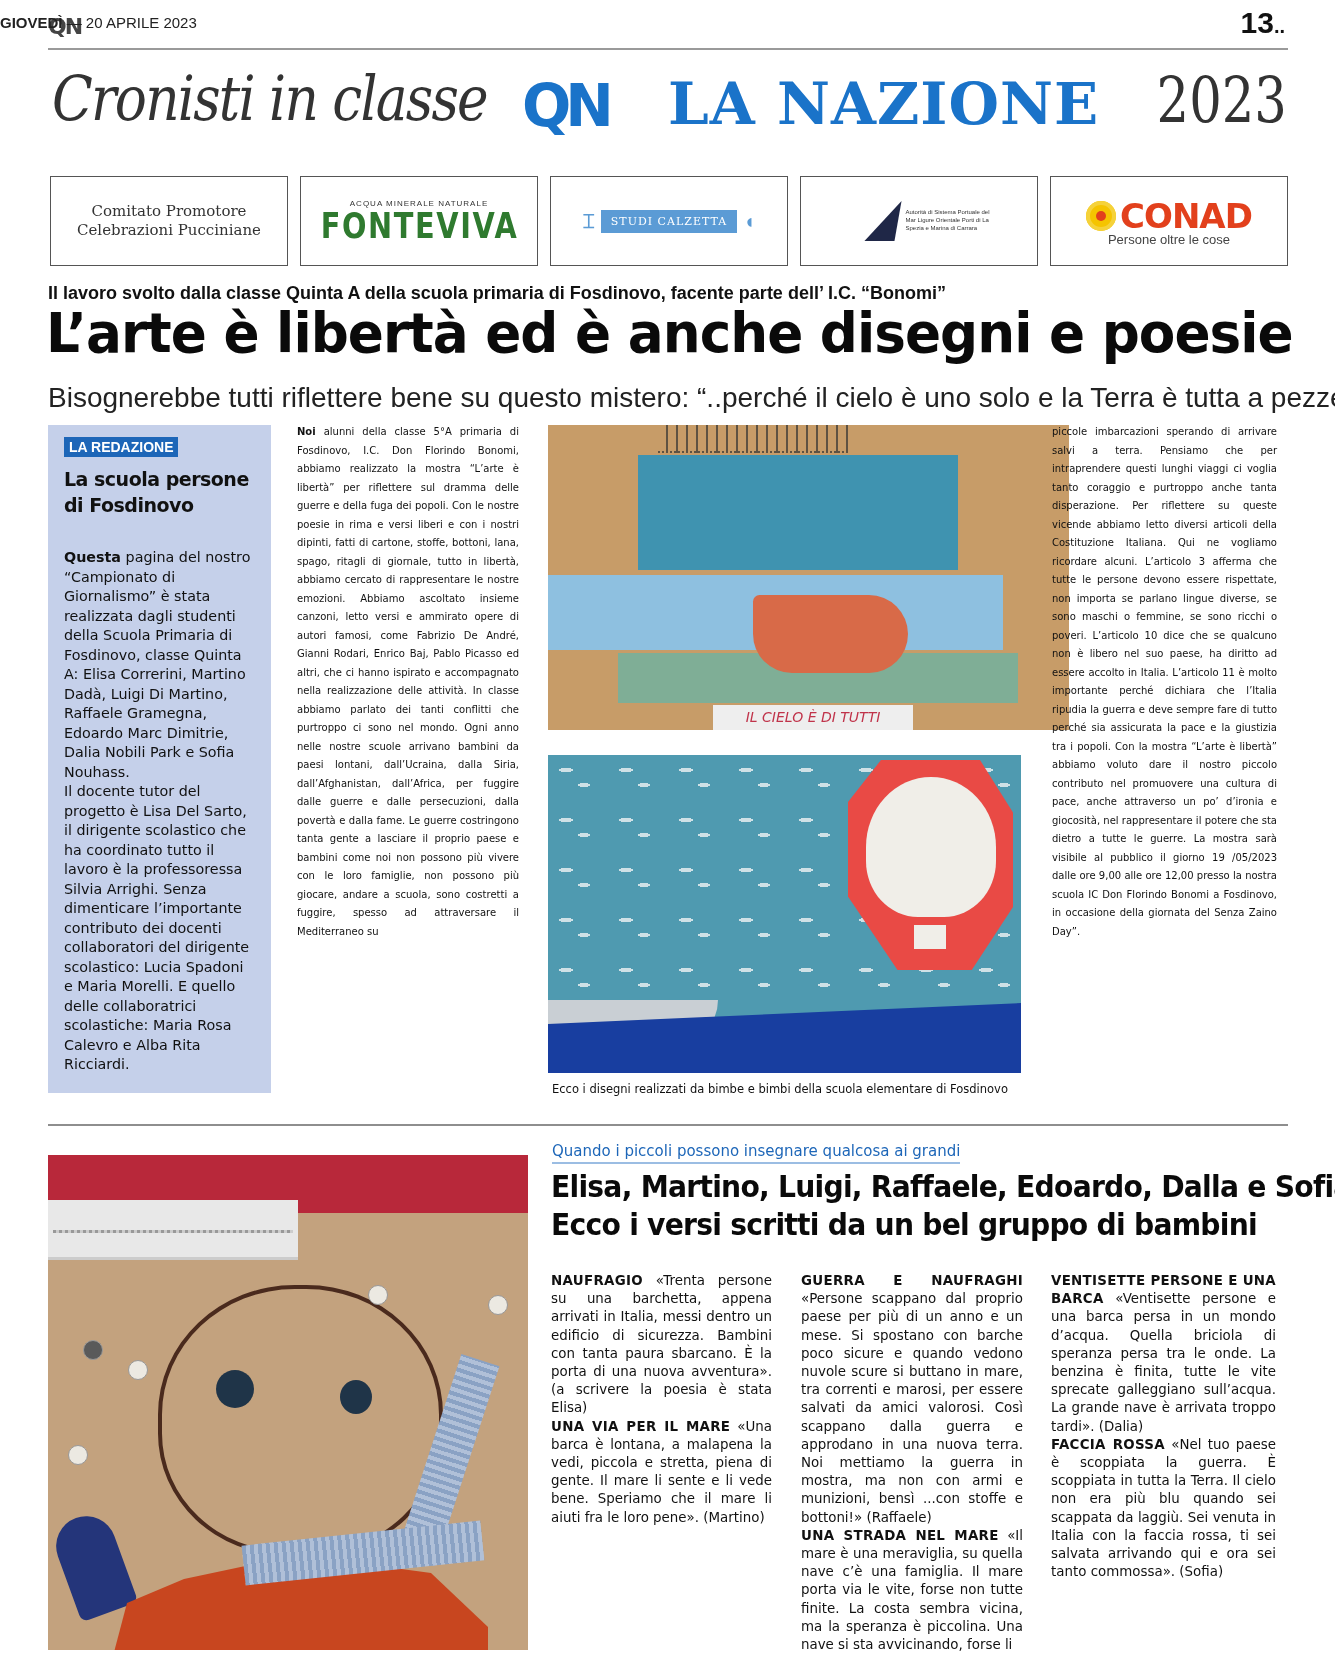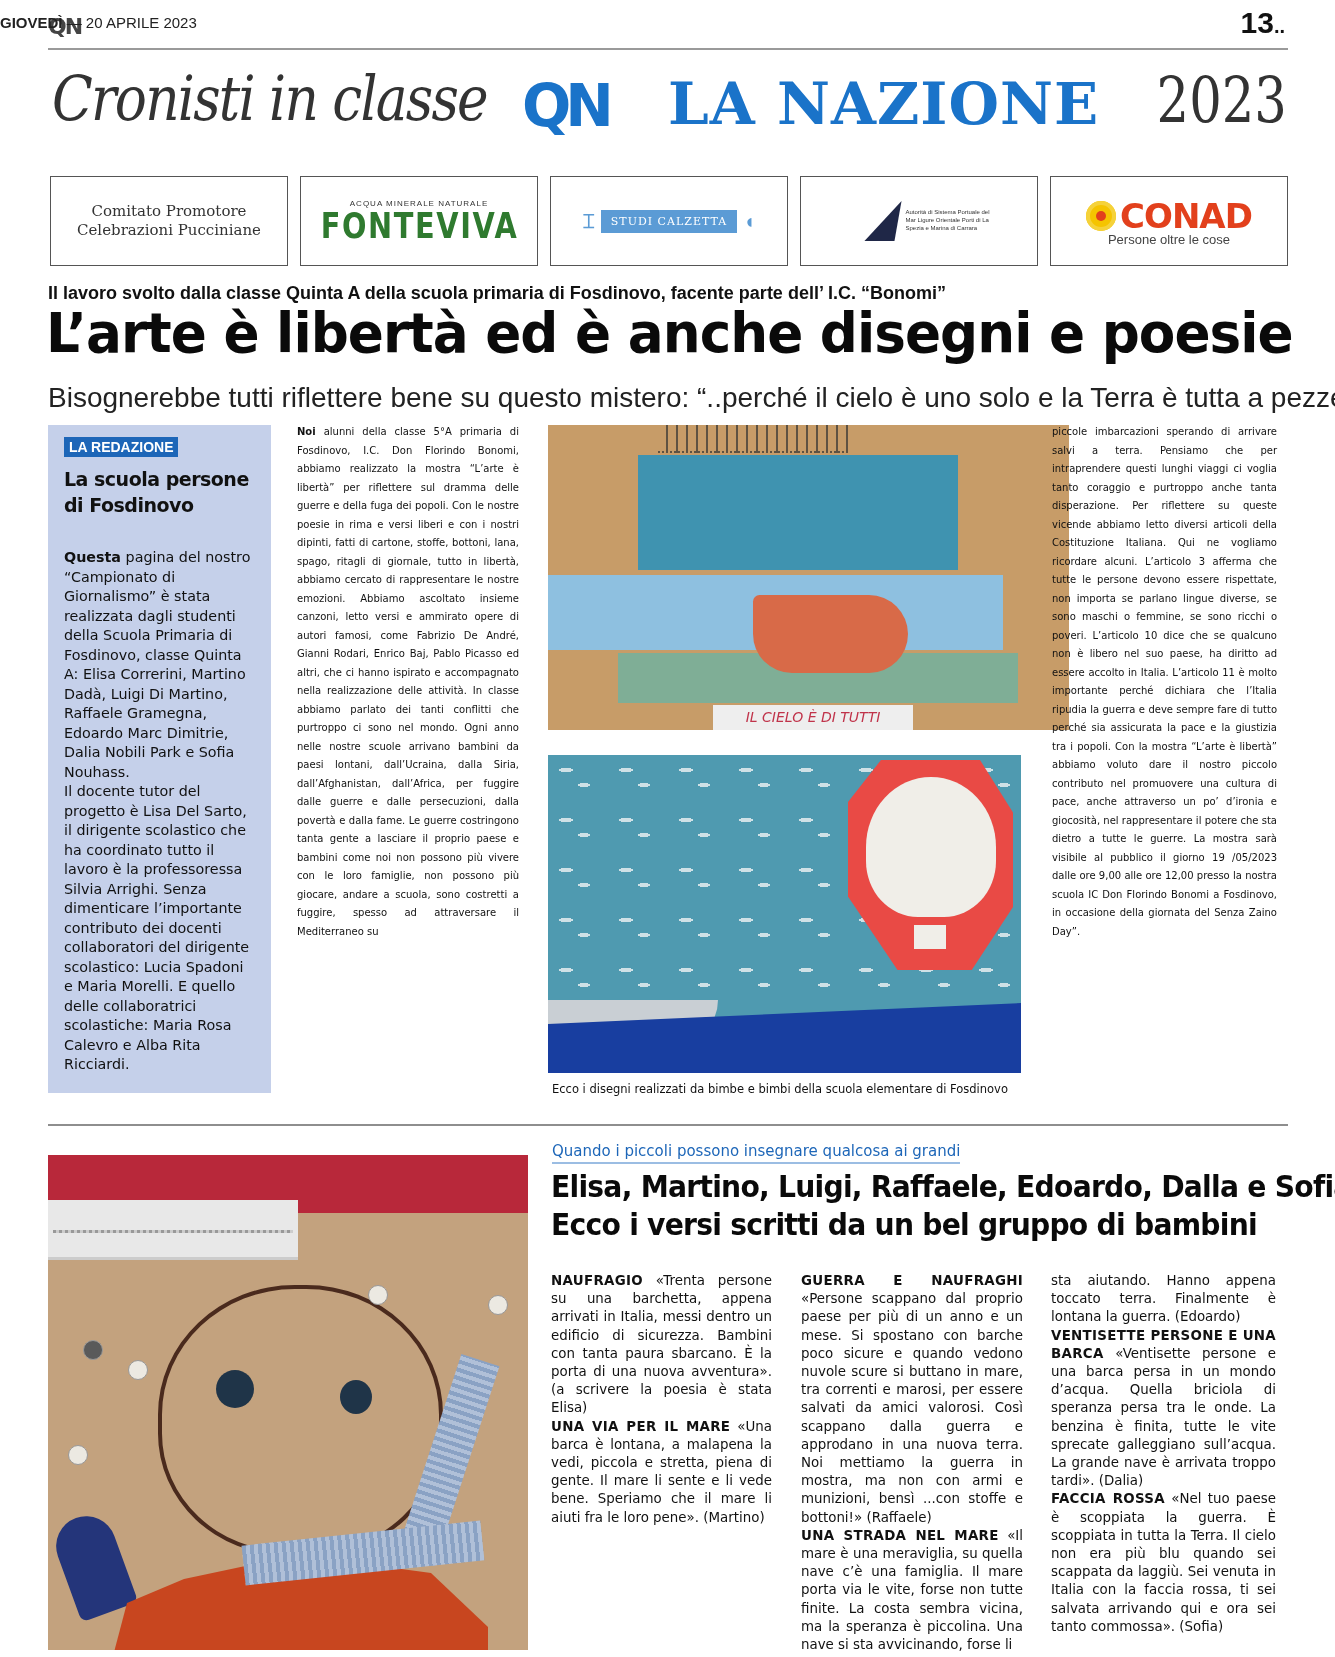--- a/index.html
+++ b/index.html
@@ -212,16 +212,15 @@
   <div><b>NAUFRAGIO</b><span> «Trenta persone su una barchetta, appena arrivati in Italia, messi dentro un edificio di sicurezza. Bambini con tanta paura sbarcano. È la porta di una nuova avventura». (a scrivere la poesia è stata Elisa)</span></div>
   <div><b>UNA VIA PER IL MARE</b><span> «Una barca è lontana, a malapena la vedi, piccola e stretta, piena di gente. Il mare li sente e li vede bene. Speriamo che il mare li aiuti fra le loro pene». (Martino)</span></div>
 </div>
 
 <div class="abs bcol bcol2">
   <div><b>GUERRA E NAUFRAGHI</b><span> «Persone scappano dal proprio paese per più di un anno e un mese. Si spostano con barche poco sicure e quando vedono nuvole scure si buttano in mare, tra correnti e marosi, per essere salvati da amici valorosi. Così scappano dalla guerra e approdano in una nuova terra. Noi mettiamo la guerra in mostra, ma non con armi e munizioni, bensì ...con stoffe e bottoni!» (Raffaele)</span></div>
   <div><b>UNA STRADA NEL MARE</b><span> «Il mare è una meraviglia, su quella nave c’è una famiglia. Il mare porta via le vite, forse non tutte finite. La costa sembra vicina, ma la speranza è piccolina. Una nave si sta avvicinando, forse li</span></div>
 </div>
 
 <div class="abs bcol bcol3">
-  <div>sta aiutando. Hanno appena toccato terra. Finalmente è lontana la guerra. (Edoardo)</div>
   <div><b>VENTISETTE PERSONE E UNA BARCA</b><span> «Ventisette persone e una barca persa in un mondo d’acqua. Quella briciola di speranza persa tra le onde. La benzina è finita, tutte le vite sprecate galleggiano sull’acqua. La grande nave è arrivata troppo tardi». (Dalia)</span></div>
   <div><b>FACCIA ROSSA</b><span> «Nel tuo paese è scoppiata la guerra. È scoppiata in tutta la Terra. Il cielo non era più blu quando sei scappata da laggiù. Sei venuta in Italia con la faccia rossa, ti sei salvata arrivando qui e ora sei tanto commossa». (Sofia)</span></div>
 </div>
 
 </body></html>

